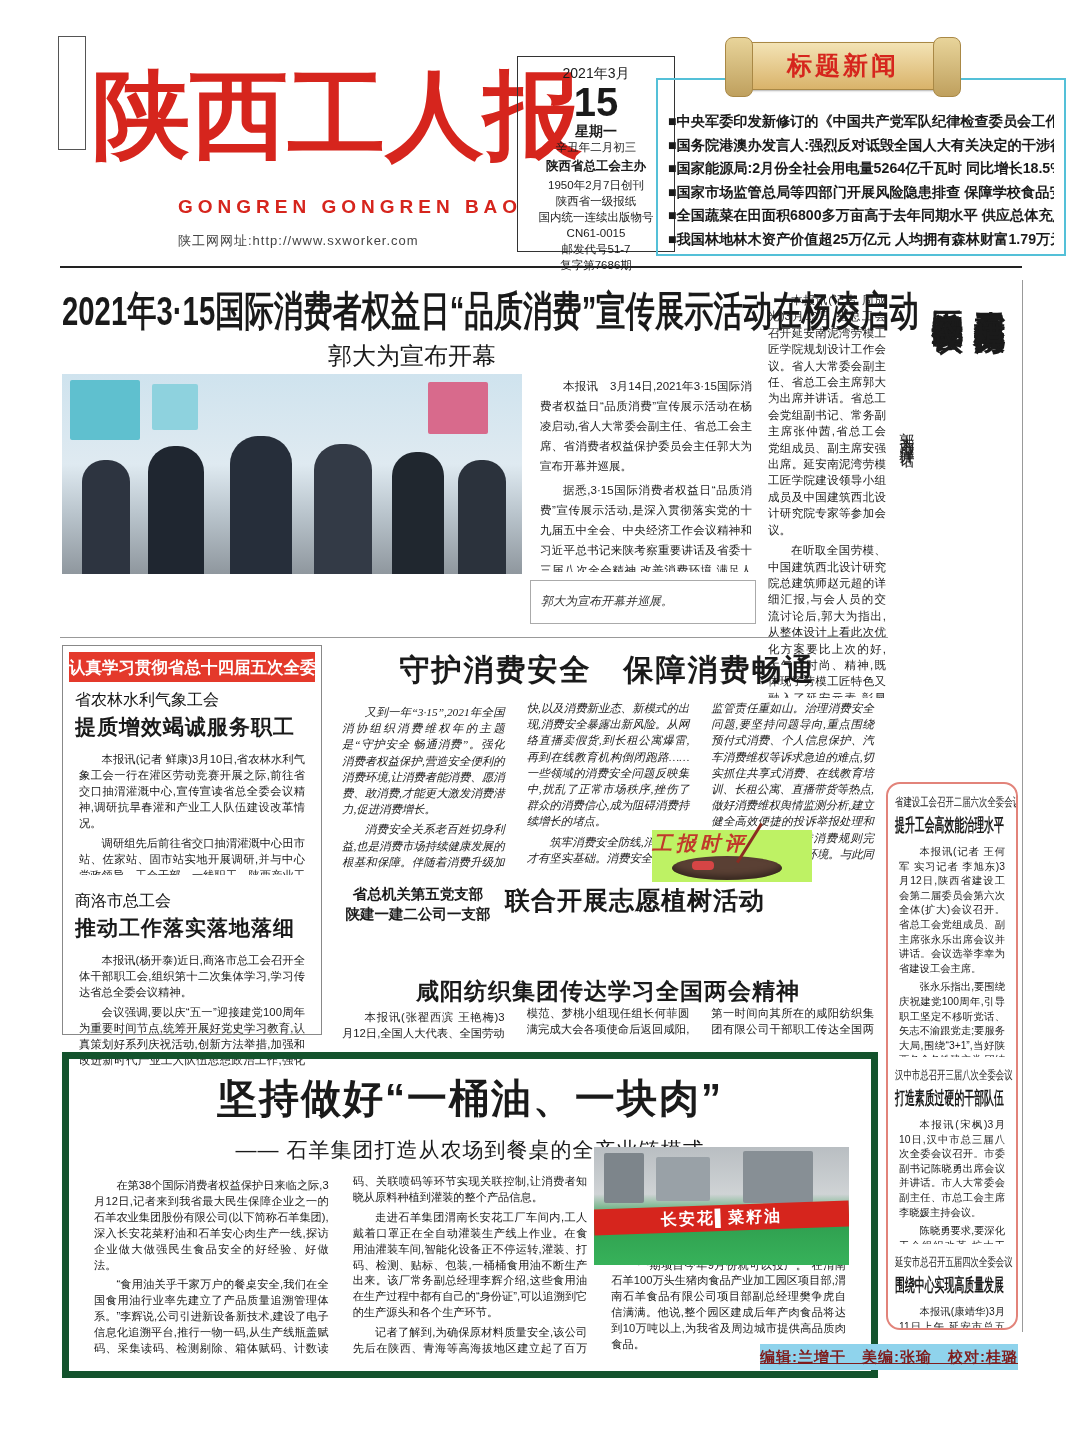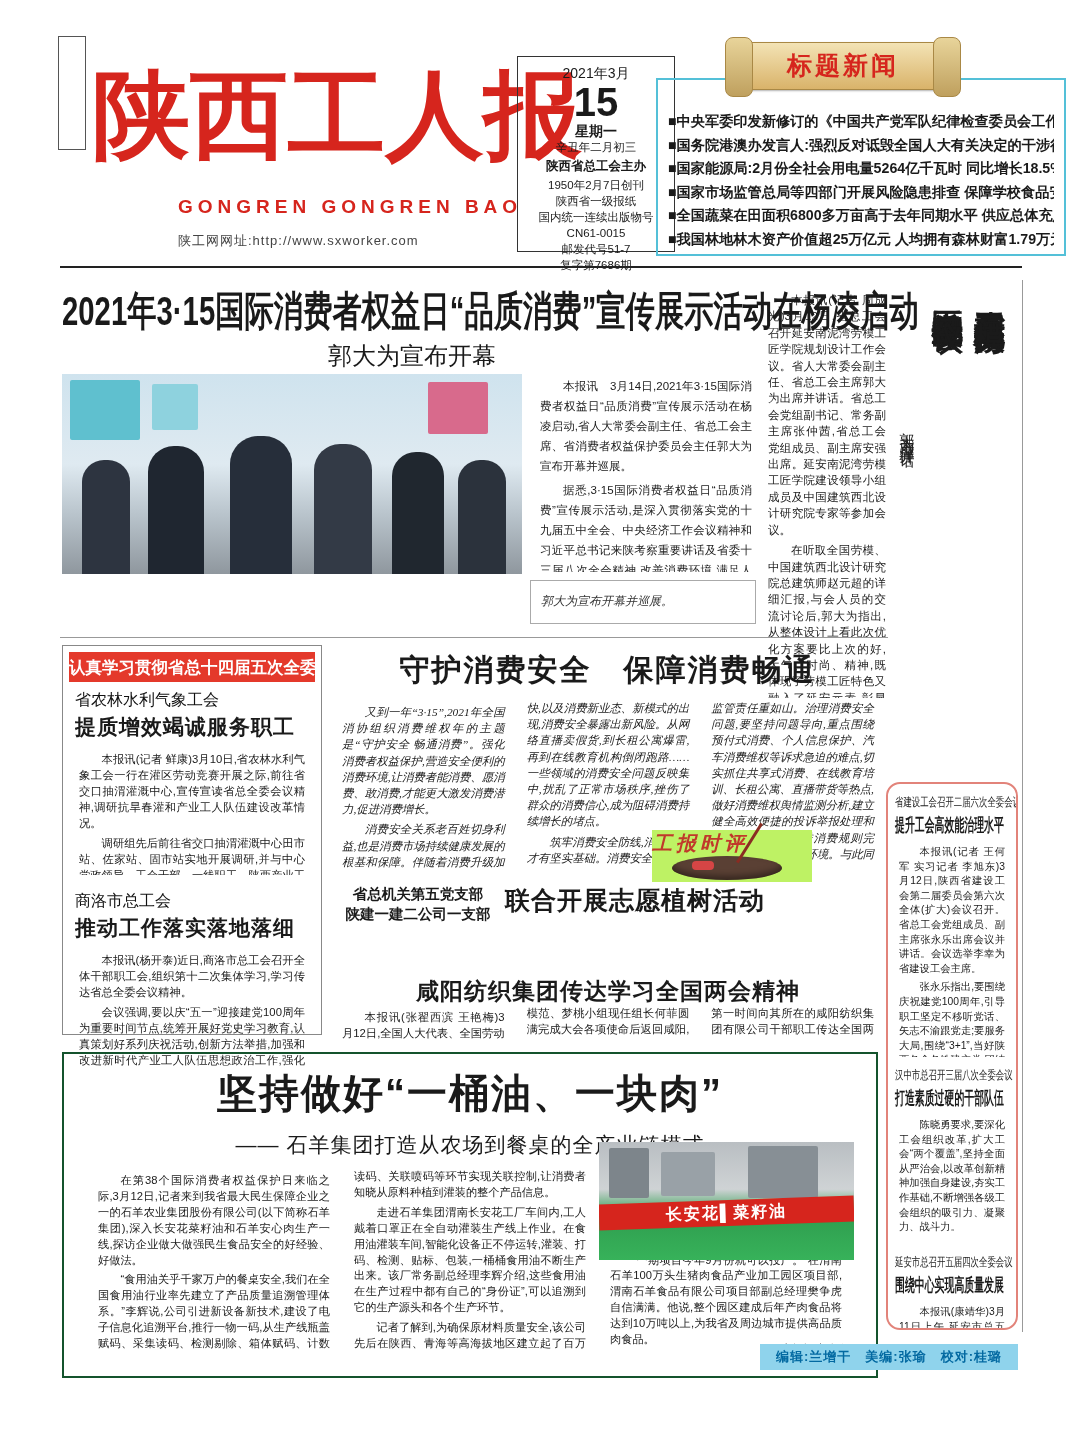--- a/index.html
+++ b/index.html
@@ -78,34 +78,34 @@
       font-size:11.3px;line-height:15.8px;overflow:hidden;}
 
   
   .right-box{left:886px;top:782px;width:132px;height:548px;border:2px solid #e2837a;border-radius:14px;
       box-sizing:border-box;padding:10px 7px;overflow:hidden;}
   .rb-kicker{font-size:12px;white-space:nowrap;}
   .rb-headline{font-weight:bold;font-size:18px;margin:2px 0 4px 0;white-space:nowrap;}
   .rb-body{font-size:10.3px;line-height:14.6px;overflow:hidden;}
 
   
-  .feature-box{left:62px;top:1052px;width:816px;height:326px;border:2px solid #14532d;box-sizing:border-box;
-      padding:6px 30px;overflow:hidden;}
+  .feature-box{left:62px;top:1052px;width:816px;height:326px;border:7px solid #14532d;box-sizing:border-box;
+      padding:6px 21px;overflow:hidden;}
   .feat-headline{text-align:center;font-size:40px;font-weight:bold;letter-spacing:2px;margin-top:6px;}
   .feat-subhead{text-align:center;font-size:21px;margin:10px 0 10px 0;letter-spacing:1px;}
   .feat-body{column-count:3;column-gap:16px;font-size:11.2px;line-height:15.9px;height:196px;overflow:hidden;}
   .feat-photo{position:absolute;right:22px;top:88px;width:255px;height:118px;overflow:hidden;
       background:linear-gradient(180deg,#b9bec2 0%,#cfd3d5 40%,#2f9e4f 62%,#37b25a 100%);}
   .feat-banner{position:absolute;left:0;top:58px;width:100%;height:26px;background:#d6251d;color:#fff;
       text-align:center;font-weight:bold;font-size:16px;line-height:26px;letter-spacing:2px;transform:rotate(-2deg);}
   .feat-sign{position:absolute;right:26px;top:288px;font-size:11.5px;font-family:"Liberation Serif",serif;font-style:italic;}
 
   
-  .editor-strip{left:760px;top:1344px;width:258px;height:26px;background:#8fd3ec;color:#0369a1;
-      font-weight:bold;font-size:13px;line-height:26px;text-align:center;letter-spacing:1px;}
+  .editor-strip{left:760px;top:1344px;width:258px;height:26px;background:#8fd3ec;color:#7f1d1d;
+      font-weight:bold;font-size:15px;line-height:26px;text-align:center;letter-spacing:1px;text-decoration:underline;}
   .bottom-bar{left:84px;top:1380px;width:924px;height:30px;background:#1f80c4;color:#fff;
       display:flex;align-items:center;gap:0;}
   .bb-label{font-weight:bold;font-size:19px;letter-spacing:3px;margin:0 18px 0 26px;}
   .bb-item{font-weight:bold;font-size:11.5px;flex:1;white-space:nowrap;}
 </style>
 </head>
 <body>
 
 <div id="page">
 
@@ -223,20 +223,21 @@
     <div class="rb-kicker"><span class="cond" style="transform:scaleX(.70);">省建设工会召开二届六次全委会议</span></div>
     <div class="rb-headline"><span class="cond" style="transform:scaleX(.55);">提升工会高效能治理水平</span></div>
     <div class="rb-body just" style="height:216px;">
       <p class="para">本报讯(记者 王何军 实习记者 李旭东)3月12日,陕西省建设工会第二届委员会第六次全体(扩大)会议召开。省总工会党组成员、副主席张永乐出席会议并讲话。会议选举李幸为省建设工会主席。</p>
       <p class="para">张永乐指出,要围绕庆祝建党100周年,引导职工坚定不移听党话、矢志不渝跟党走;要服务大局,围绕“3+1”,当好陕西各全各铁建主党,团结动员广大产业职工为“十四五”开好局起好步建功立业,以“大抓项目、抓大项目,促大发展”为导向,围绕项目抓竞赛、促发展,围绕项目建阵地、强服务,深化“建功‘十四五’、奋进新征程”主题劳动和技能竞赛;要履行工会基本职责,着力画员职工群众对美好生活的向往,不断加强全面从严治党,强化“勤快严实精细廉”作风,提升工会高效能治理水平。</p>
     </div>
 
     <div class="rb-kicker" style="margin-top:10px;"><span class="cond" style="transform:scaleX(.70);">汉中市总召开三届八次全委会议</span></div>
     <div class="rb-headline"><span class="cond" style="transform:scaleX(.55);">打造素质过硬的干部队伍</span></div>
     <div class="rb-body just" style="height:130px;">
+      <p class="para">本报讯(宋枫)3月10日,汉中市总三届八次全委会议召开。市委副书记陈晓勇出席会议并讲话。市人大常委会副主任、市总工会主席李晓媛主持会议。</p>
       <p class="para">陈晓勇要求,要深化工会组织改革,扩大工会“两个覆盖”,坚持全面从严治会,以改革创新精神加强自身建设,夯实工作基础,不断增强各级工会组织的吸引力、凝聚力、战斗力。</p>
 
     </div>
 
     <div class="rb-kicker" style="margin-top:10px;"><span class="cond" style="transform:scaleX(.70);">延安市总召开五届四次全委会议</span></div>
     <div class="rb-headline"><span class="cond" style="transform:scaleX(.55);">围绕中心实现高质量发展</span></div>
     <div class="rb-body just" style="height:120px;">
       <p class="para">本报讯(康靖华)3月11日上午,延安市总五届四次全委(扩大)会议召开。延安市委常委、统战部部长李春鸽出席会议并讲话。延安市政协副主席、市总工会主席黑树林主持会议并讲话。</p>
 
     </div>

